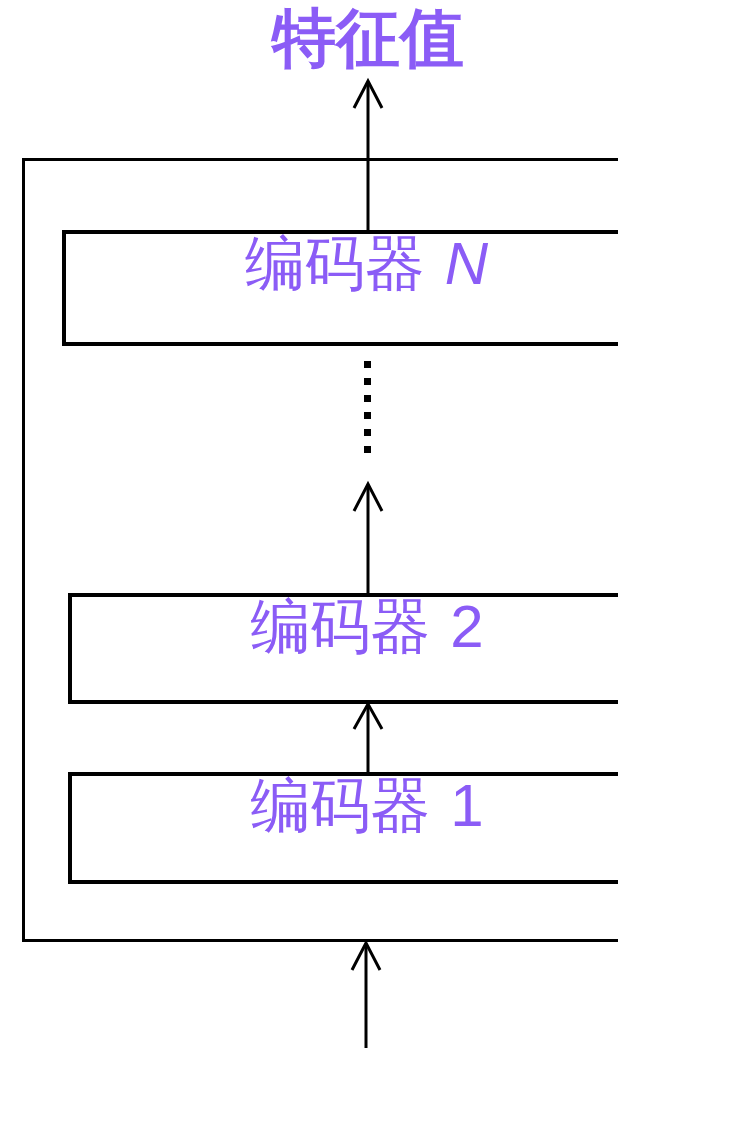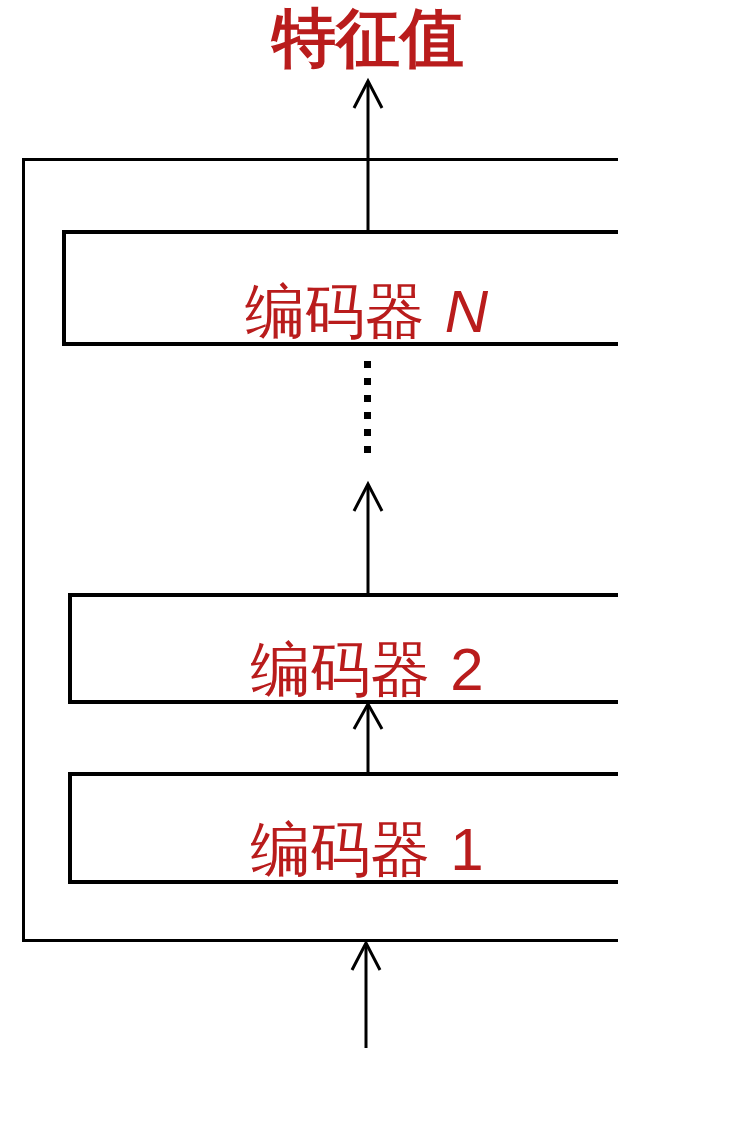--- a/index.html
+++ b/index.html
@@ -1,21 +1,21 @@
 <!DOCTYPE html>
 <html><head>
 <meta charset="utf-8">
 <style>
   html, body { margin: 0; padding: 0; background: #ffffff; }
   .canvas {
     position: relative;
     width: 618px;
     height: 1137px;
     background: #ffffff;
-    color: #b91c1c;
+    color: #8b5cf6;
     font-family: "Liberation Sans", sans-serif;
     overflow: hidden;
   }
   .label {
     position: absolute;
     text-align: center;
     line-height: 1;
     white-space: nowrap;
   }
   .output-label {
@@ -41,21 +41,21 @@
     border: 3px solid #000000;
     background: transparent;
     box-sizing: border-box;
   }
   .enc-box {
     position: absolute;
     border: 4px solid #000000;
     background: #ffffff;
     box-sizing: border-box;
     display: flex;
-    align-items: flex-end;
+    align-items: flex-start;
     justify-content: center;
     font-size: 60px;
     line-height: 1;
   }
   .enc-box .suffix { margin-left: 20px; }
   .enc-box .suffix.var { font-style: italic; }
   .enc-n { left: 62px; top: 230px; width: 609px; height: 116px; }
   .enc-2 { left: 68px; top: 593px; width: 598px; height: 111px; }
   .enc-1 { left: 68px; top: 772px; width: 598px; height: 112px; }
   .ellipsis-dots {

